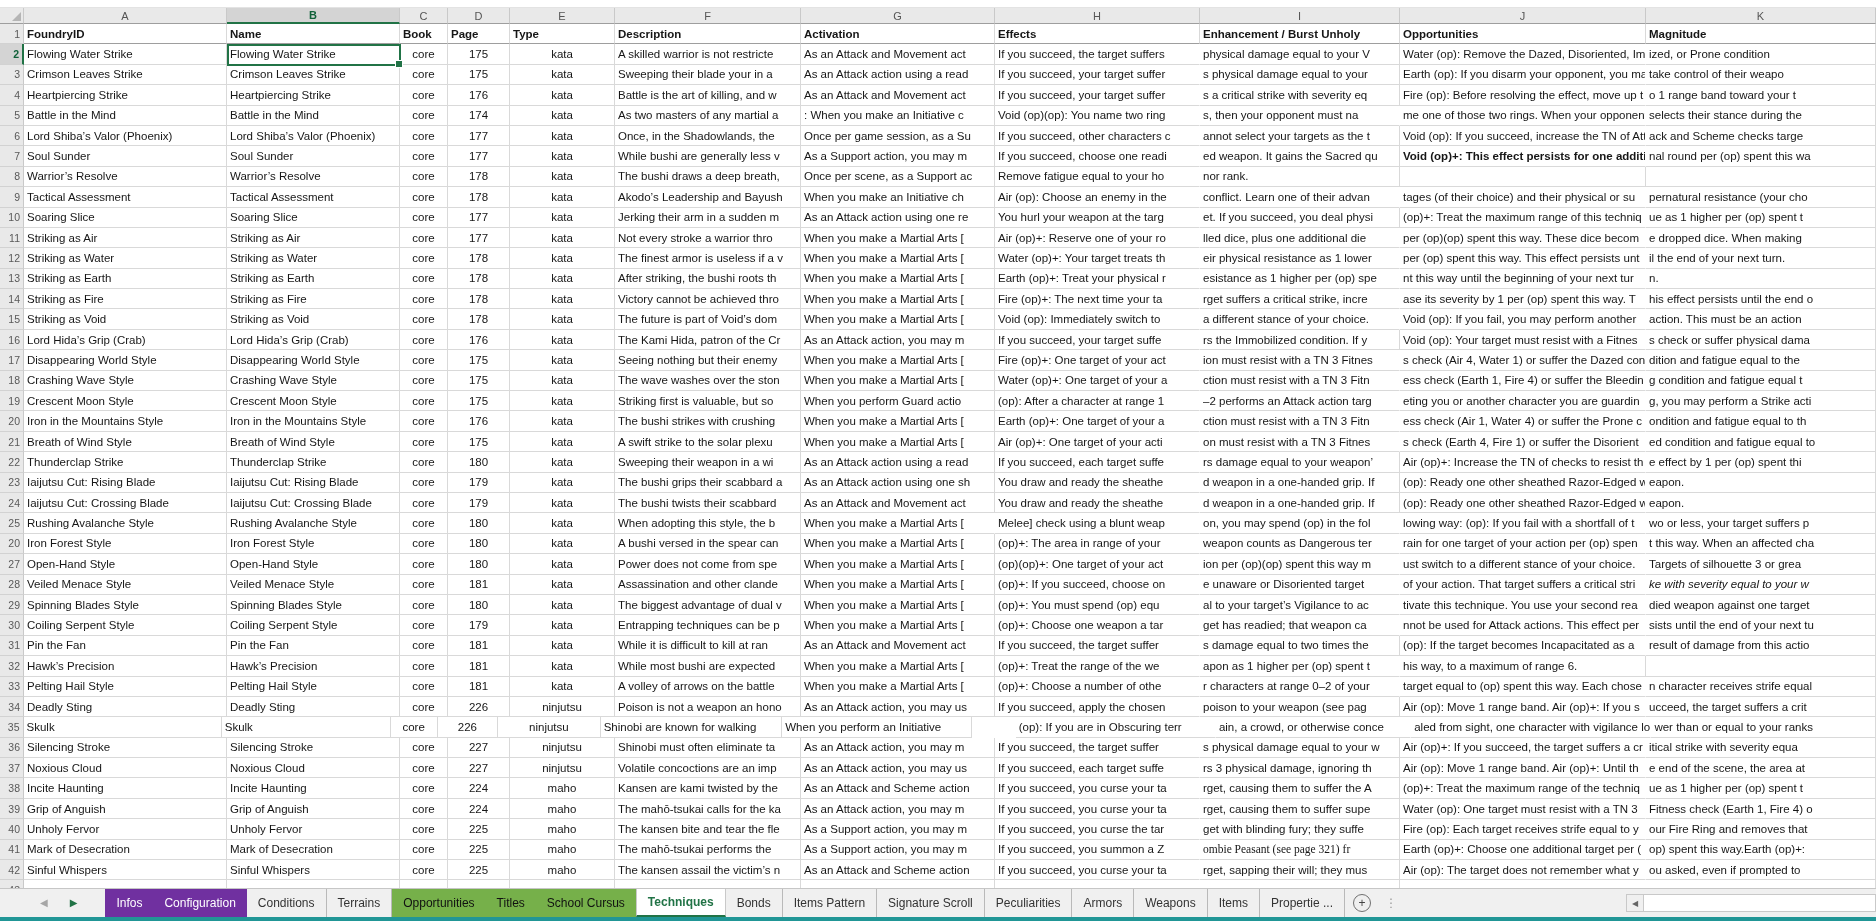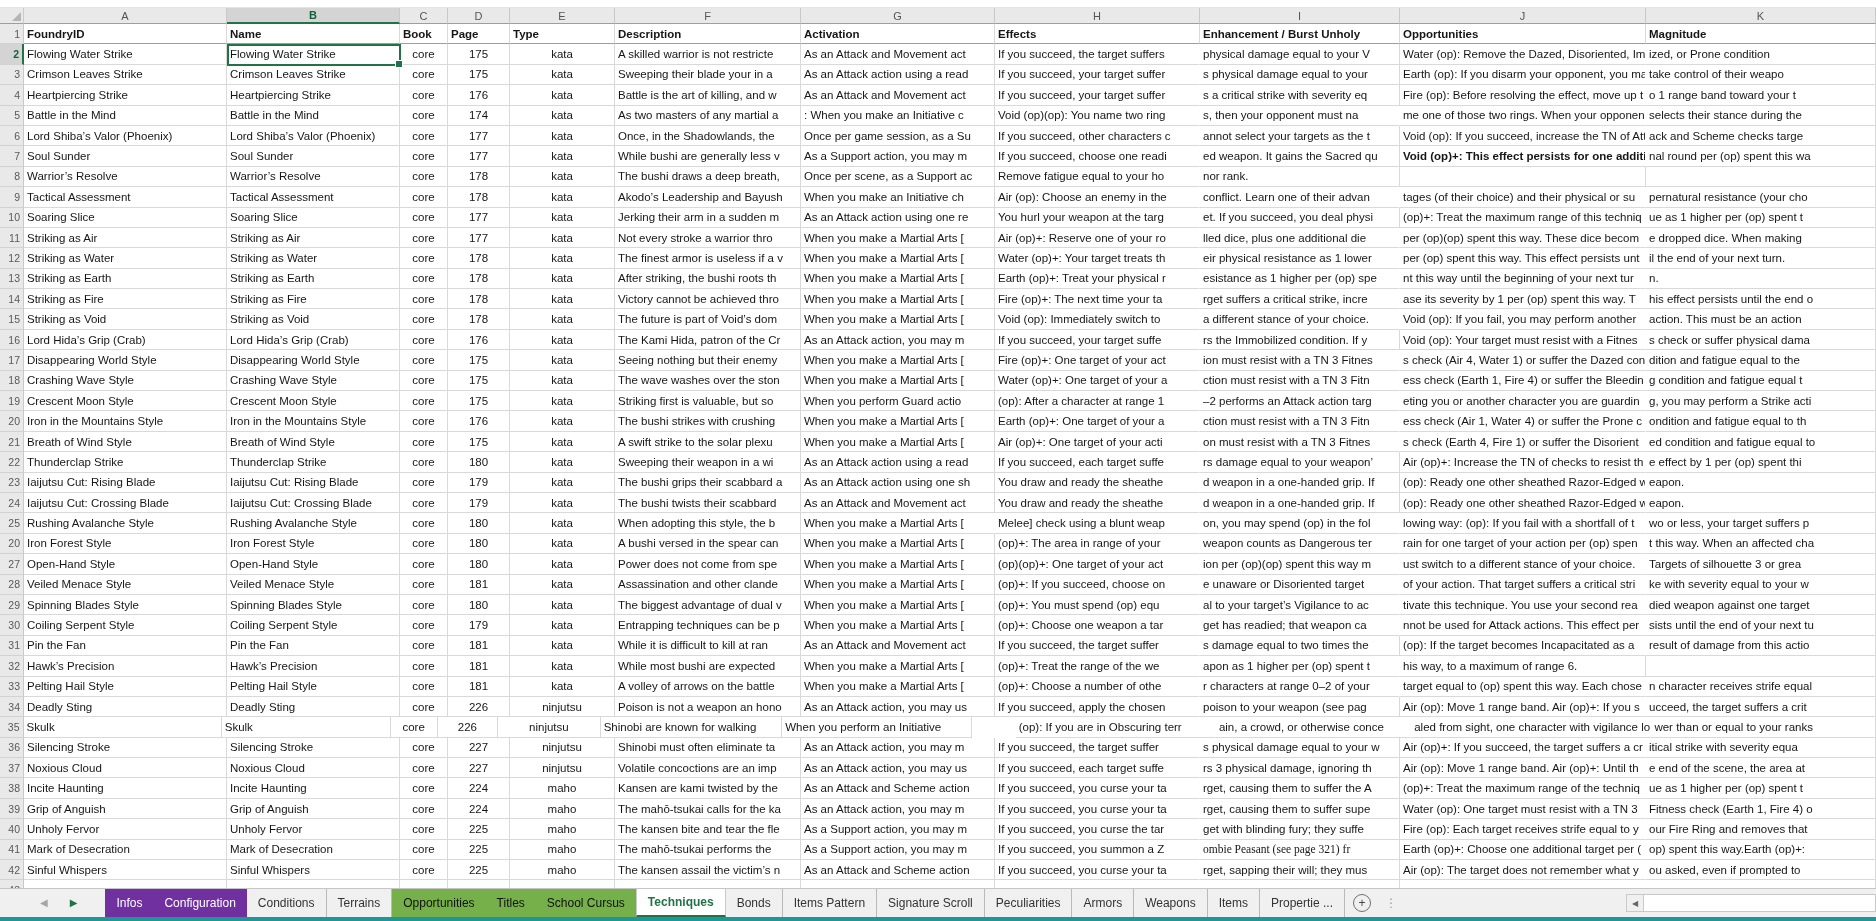--- a/index.html
+++ b/index.html
@@ -455,21 +455,21 @@
         <div class="cell" style="width: 203px;">Veiled Menace Style</div>
         <div class="cell" style="width: 173px;">Veiled Menace Style</div>
         <div class="cell ctr" style="width: 48px;">core</div>
         <div class="cell ctr" style="width: 62px;">181</div>
         <div class="cell ctr" style="width: 105px;">kata</div>
         <div class="cell" style="width: 186px;">Assassination and other clande</div>
         <div class="cell" style="width: 194px;">When you make a Martial Arts [</div>
         <div class="cell nbr" style="width: 205px;">(op)+: If you succeed, choose on</div>
         <div class="cell nbr" style="width: 200px;">e unaware or Disoriented target</div>
         <div class="cell nbr" style="width: 246px;">of your action. That target suffers a critical stri</div>
-        <div class="cell" style="width: 230px;">ke with severity equal to your w</div>
+        <div class="cell" style="width: 230px; font-style: italic;">ke with severity equal to your w</div>
       </div>
       <div class="row">
         <div class="rn">29</div>
         <div class="cell" style="width: 203px;">Spinning Blades Style</div>
         <div class="cell" style="width: 173px;">Spinning Blades Style</div>
         <div class="cell ctr" style="width: 48px;">core</div>
         <div class="cell ctr" style="width: 62px;">180</div>
         <div class="cell ctr" style="width: 105px;">kata</div>
         <div class="cell" style="width: 186px;">The biggest advantage of dual v</div>
         <div class="cell" style="width: 194px;">When you make a Martial Arts [</div>

